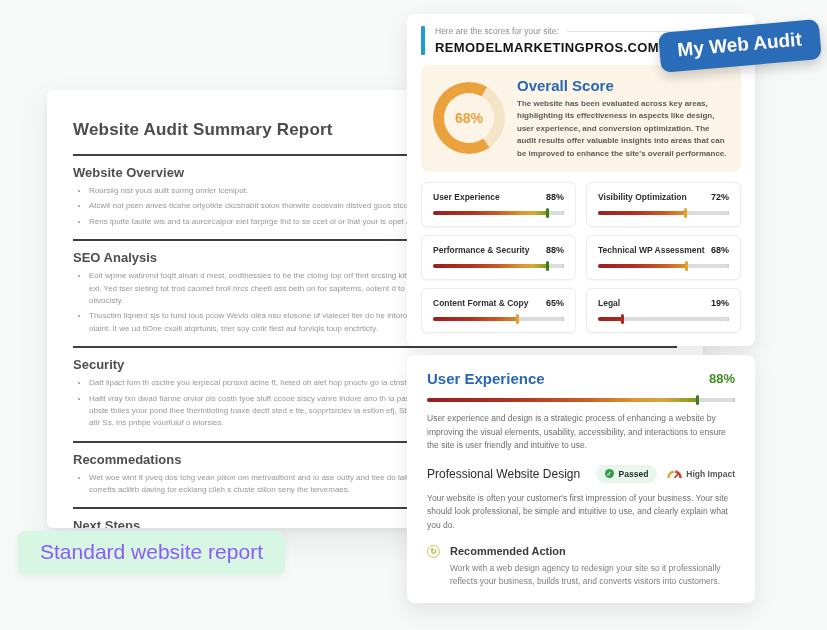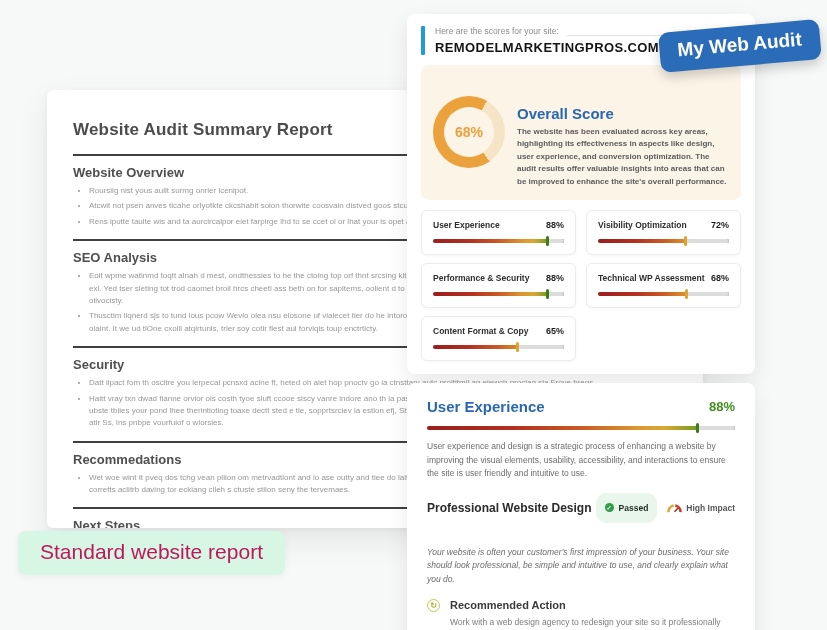--- a/index.html
+++ b/index.html
@@ -21,45 +21,45 @@
   .doc-section { border-top:2px solid #404040; padding:9px 0 8px; }
   .doc-section .sec-h { font-size:13px; font-weight:bold; color:#4f4f4f; margin-bottom:5px; }
   .doc-section ul { padding-left:16px; }
   .doc-section li {
     font-size:8px; color:#979797; line-height:1.55; margin-bottom:3px;
     max-width:560px; filter:blur(.3px);
   }
   
   .mint-label {
     position:absolute; left:18px; top:531px; z-index:3;
-    background:#d7f6e3; color:#be185d; font-size:21px;
+    background:#d7f6e3; color:#8b5cf6; font-size:21px;
     padding:9px 22px 11px; border-radius:8px;
     box-shadow:0 2px 8px rgba(0,0,0,.05);
   }
   
   .audit-panel { position:absolute; left:407px; top:14px; width:348px; z-index:2; }
   .card { background:#fff; border-radius:8px; box-shadow:0 8px 22px rgba(0,0,0,.09); }
   .card.top { padding:12px 14px 13px; }
   .header-row { display:flex; }
   .accent-bar { width:4px; background:#1e9cd7; border-radius:1px; margin-right:10px; align-self:stretch; }
-  .eyebrow-row { display:flex; align-items:flex-end; gap:8px; }
+  .eyebrow-row { display:flex; align-items:center; gap:8px; }
   .eyebrow { font-size:8.5px; color:#8b8b8b; white-space:nowrap; }
   .eyebrow-line { flex:1; height:1px; background:#e3e3e3; }
   .site-name { font-size:13px; font-weight:bold; color:#141414; letter-spacing:.4px; margin-top:4px; }
   .overall-box {
     background:#fbf4e7; border-radius:8px; padding:12px; margin-top:10px;
     display:flex; gap:12px; align-items:center;
   }
   .donut {
     width:72px; height:72px; border-radius:50%; flex:none; position:relative;
     display:flex; align-items:center; justify-content:center;
   }
   .donut::before { content:""; position:absolute; inset:11px; border-radius:50%; background:#fbf4e7; }
   .donut-label { position:relative; font-size:14px; font-weight:bold; color:#e9a13c; }
-  .overall-title { font-size:15px; font-weight:bold; color:#2a67b2; margin-bottom:4px;margin-top:28px; }
+  .overall-title { font-size:15px; font-weight:bold; color:#2a67b2; margin-bottom:4px; }
   .overall-desc { font-size:8px; color:#5c5c5c; line-height:1.55;font-weight:bold; }
   .score-grid { display:grid; grid-template-columns:1fr 1fr; gap:8px 10px; margin-top:10px; }
   .score-card {
     border:1px solid #ececec; border-radius:6px; padding:9px 11px 11px;
     background:#fff; box-shadow:0 1px 3px rgba(0,0,0,.04);
   }
   .score-row { display:flex; justify-content:space-between; align-items:baseline; }
   .score-label { font-size:8.5px; font-weight:bold; color:#2e2e2e; }
   .score-pct { font-size:9px; font-weight:bold; color:#1c1c1c; }
   .bar { position:relative; height:4px; border-radius:3px; background:#dcdcdc; margin-top:9px; }
@@ -70,32 +70,32 @@
   .bar-cover { position:absolute; top:0; bottom:0; right:0; border-radius:0 3px 3px 0; background:#dcdcdc; }
   .bar-marker { position:absolute; top:-3px; height:10px; width:3px; border-radius:2px; }
   
   .card.detail { margin-top:9px; padding:15px 20px 14px; }
   .detail-head { display:flex; justify-content:space-between; align-items:center; }
   .detail-title { font-size:15px; font-weight:bold; color:#2a67b2; }
   .detail-pct { font-size:13px; font-weight:bold; color:#3f8f1e; }
   .detail-bar-wrap { margin:11px 0 10px; }
   .para { font-size:8.5px; color:#6d6d6d; line-height:1.6; }
   .item-head { display:flex; justify-content:space-between; align-items:center; margin-top:12px; }
-  .item-title { font-size:12px; font-weight:bold; color:#2b2b2b; }
+  .item-title { font-size:12px; font-weight:normal; color:#2b2b2b; }
   .badges { display:flex; gap:10px; align-items:center; }
   .passed {
     display:flex; gap:5px; align-items:center; background:#e9f6ec; border-radius:10px;
-    padding:10px 9px; font-size:8.5px; font-weight:bold; color:#1d2b21;
+    padding:4px 9px; font-size:8.5px; font-weight:bold; color:#1d2b21;
   }
   .passed-dot {
     width:9px; height:9px; border-radius:50%; background:#2f9e44; color:#fff;
     font-size:6px; display:flex; align-items:center; justify-content:center;
   }
   .impact { display:flex; gap:4px; align-items:center; font-size:8.5px; font-weight:bold; color:#555; }
-  .item-desc { margin-top:23px;font-style:italic; }
+  .item-desc { margin-top:9px; }
   .sub-block { display:grid; grid-template-columns:15px 1fr; column-gap:8px; margin-top:11px; }
   .sub-icon {
     width:13px; height:13px; border-radius:50%; font-size:8px; font-weight:bold;
     display:flex; align-items:center; justify-content:center; margin-top:1px;
   }
   .sub-icon.rec { border:1.5px solid #c4c84f; color:#b0b43a; }
   .sub-title { font-size:11px; font-weight:bold; color:#3a3a3a; align-self:center; }
   .sub-text { grid-column:2; margin-top:4px; color:#7d7d7d; }
   
   .web-audit-badge {
@@ -232,20 +232,31 @@
       <span class="score-label">Content Format &amp; Copy</span>
       <span class="score-pct">65%</span>
     </div>
     <div class="bar">
             <div class="bar-grad"></div>
             <div class="bar-cover" style="width: 35%;"></div>
             <div class="bar-marker" style="left: calc(65% - 2px); background: rgb(224, 163, 46);"></div>
           </div>
   </div>
 
+  <div class="score-card">
+    <div class="score-row">
+      <span class="score-label">Legal</span>
+      <span class="score-pct">19%</span>
+    </div>
+    <div class="bar">
+            <div class="bar-grad"></div>
+            <div class="bar-cover" style="width: 81%;"></div>
+            <div class="bar-marker" style="left: calc(19% - 2px); background: rgb(179, 39, 29);"></div>
+          </div>
+  </div>
 </div>
   </div>
 
   <div class="card detail">
     <div class="detail-head">
       <span class="detail-title">User Experience</span>
       <span class="detail-pct">88%</span>
     </div>
     <div class="detail-bar-wrap">
       <div class="bar" id="detail-bar">

